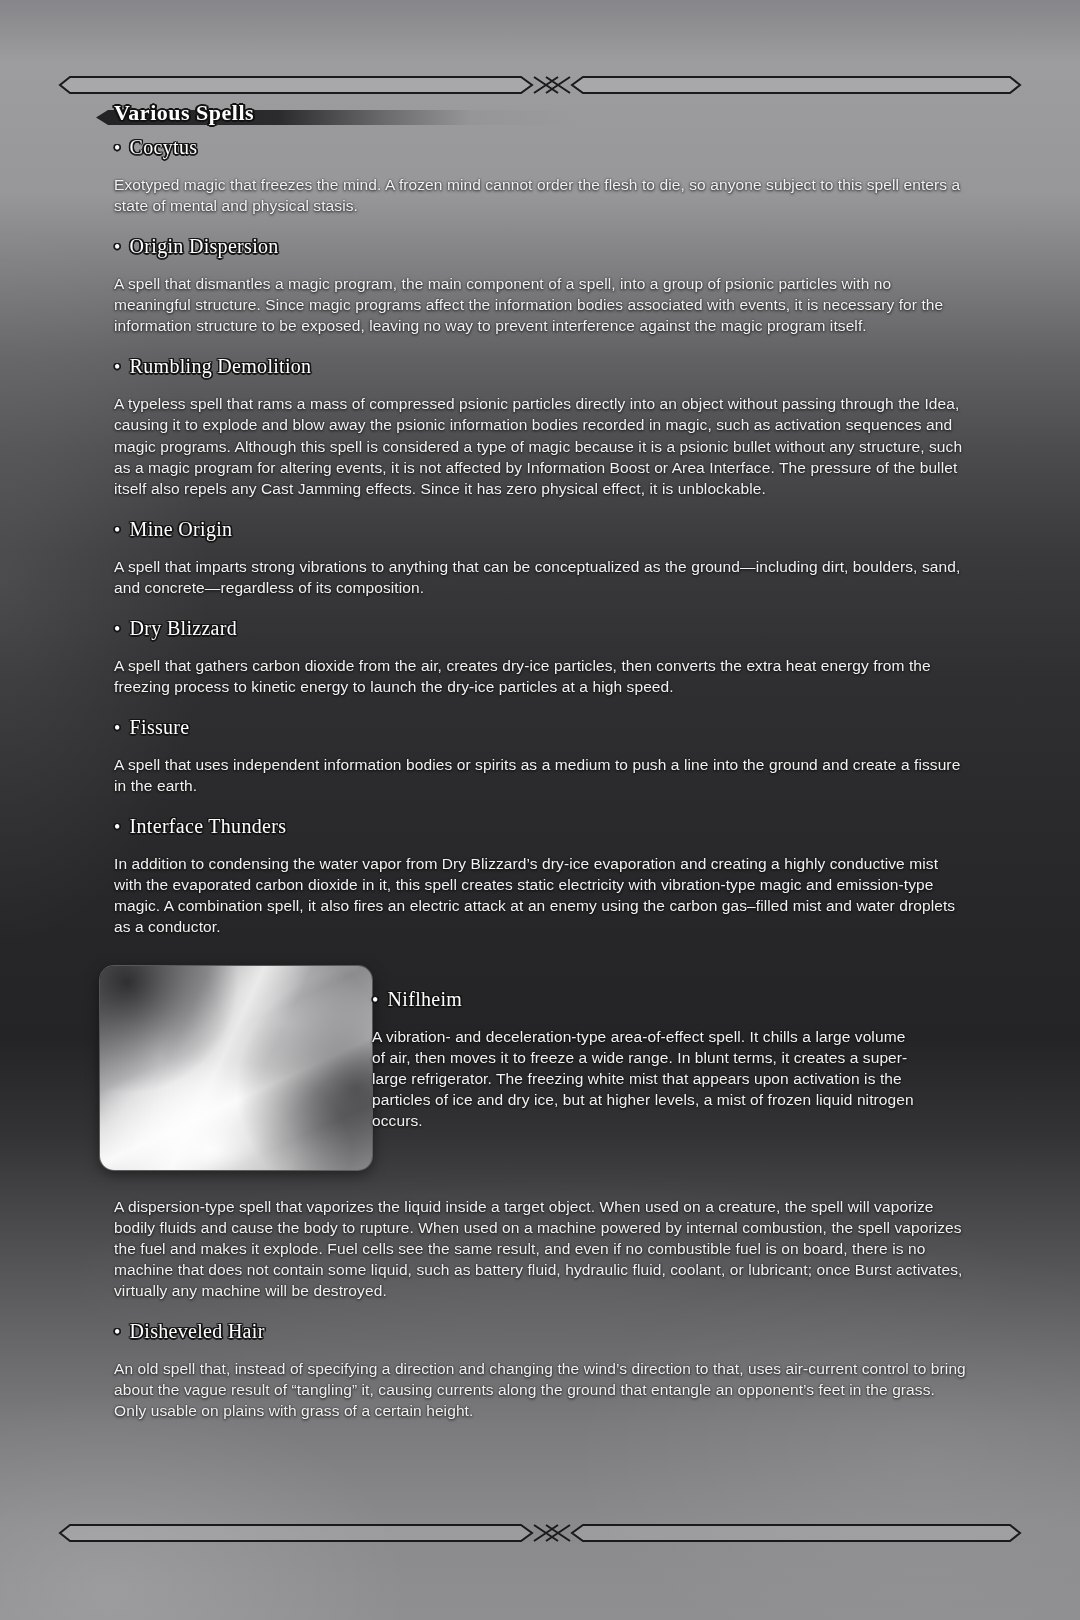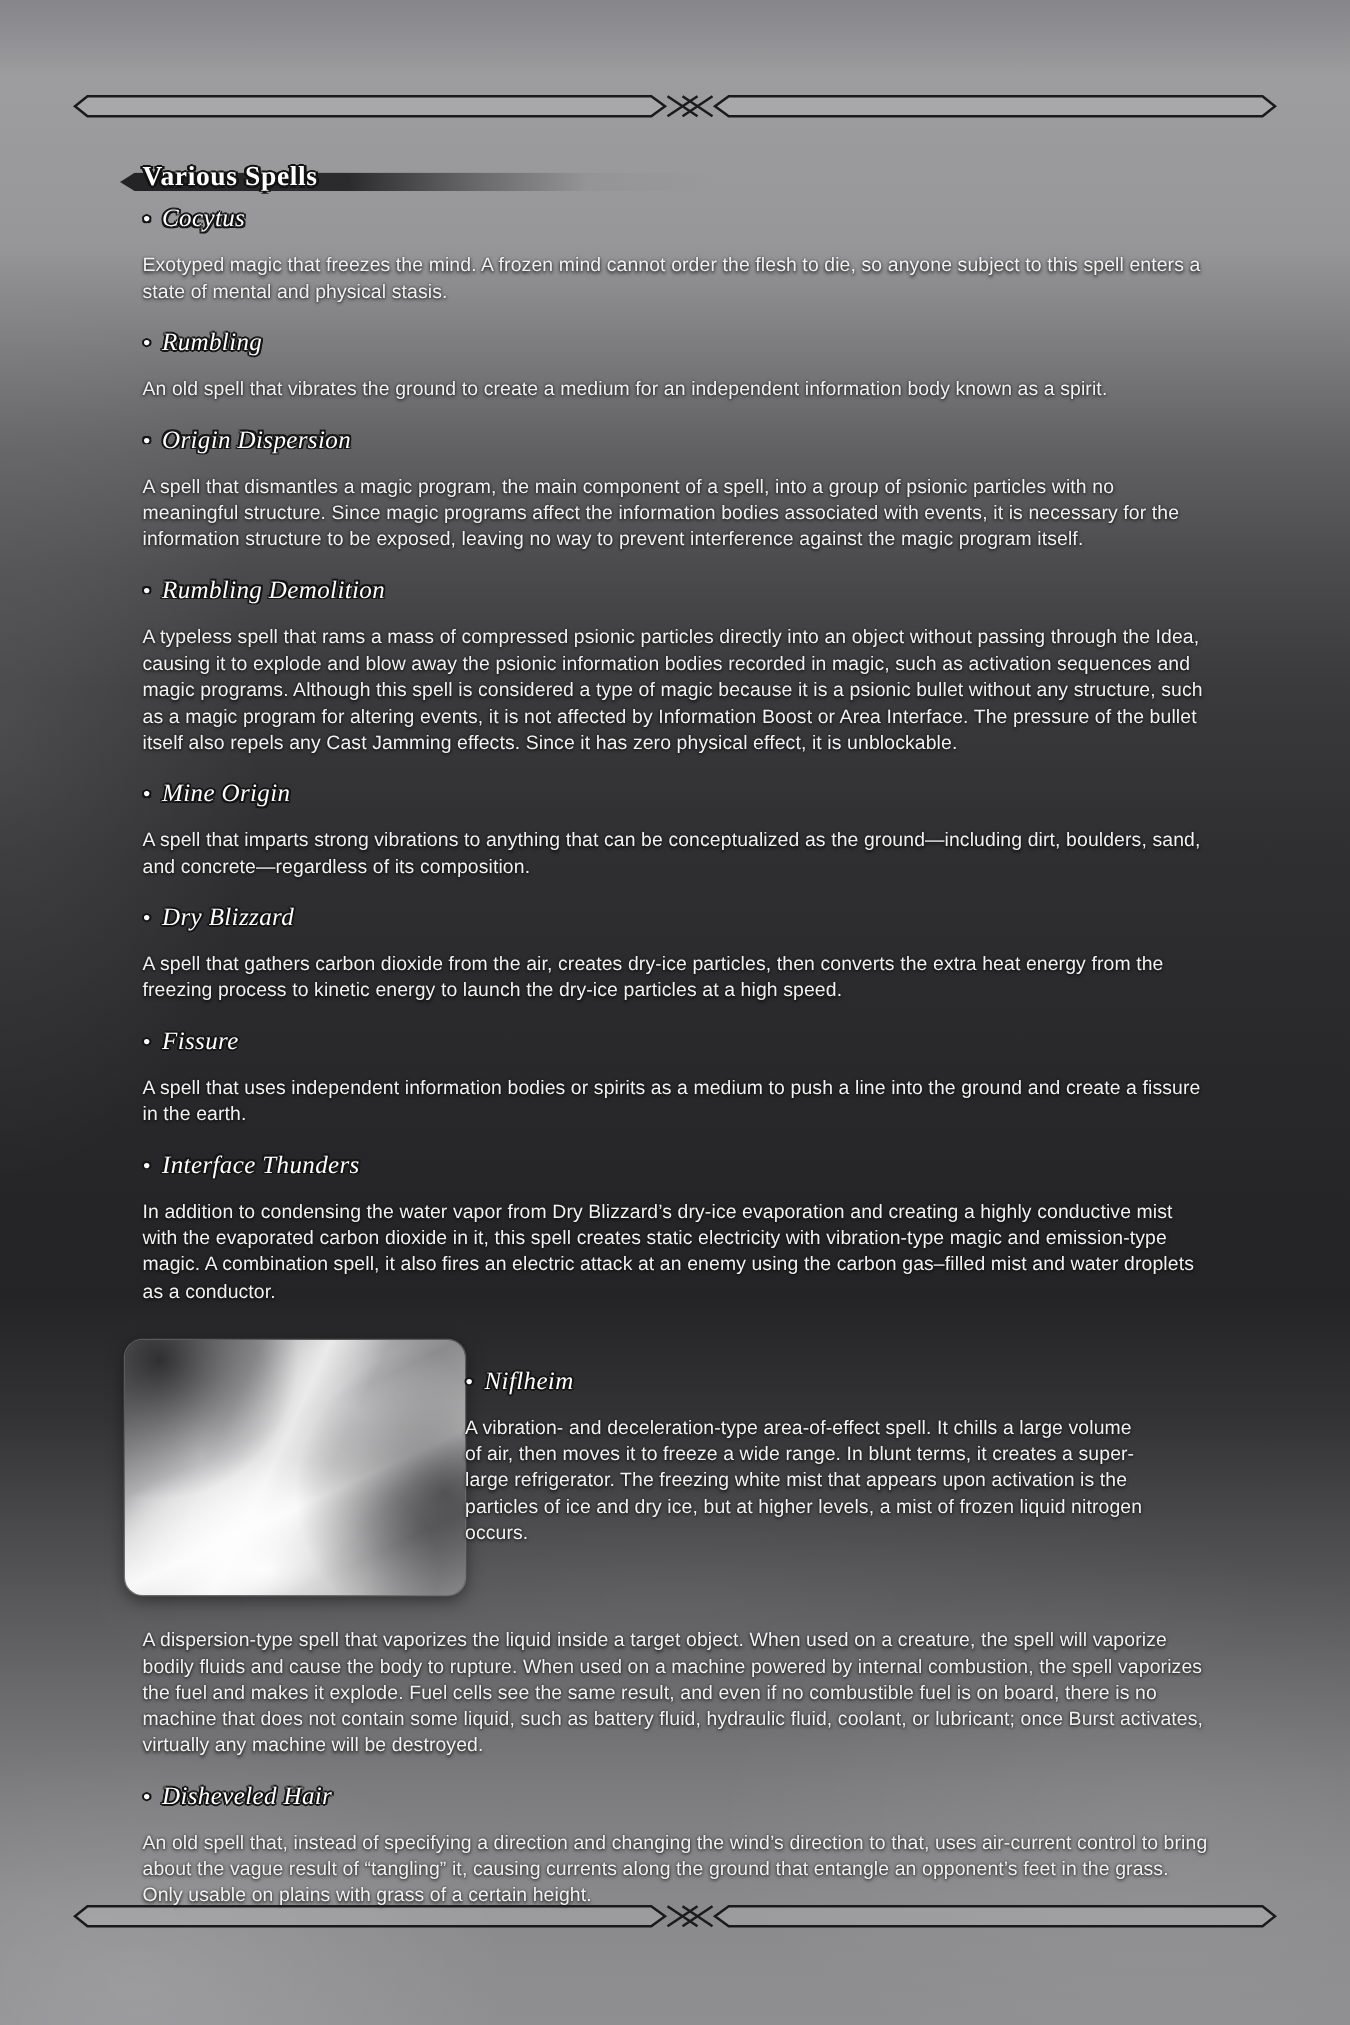--- a/index.html
+++ b/index.html
@@ -17,40 +17,39 @@
     background:
       linear-gradient(180deg, rgba(118,118,122,0.45) 0px, rgba(118,118,122,0) 60px),
       radial-gradient(ellipse 300px 520px at 0% 36%, rgba(255,255,255,0.10), transparent 70%),
       radial-gradient(ellipse 430px 280px at 10% 98%, rgba(255,255,255,0.13), transparent 70%),
       radial-gradient(ellipse 520px 300px at 86% 90%, rgba(255,255,255,0.07), transparent 70%),
       radial-gradient(ellipse 700px 160px at 50% 79%, rgba(255,255,255,0.05), transparent 70%);
   }
   .divider{position:absolute;left:58px;width:964px;height:22px;}
   .divider.top{top:74px;}
   .divider.bottom{top:1522px;}
-  .content{position:absolute;top:128px;left:100px;width:866px;}
+  .content{position:absolute;top:100px;left:100px;width:866px;}
   .section-header{position:relative;height:28px;margin-bottom:8px;}
   .section-header .bar{
     position:absolute;left:-4px;top:10px;width:480px;height:15px;
     background:linear-gradient(90deg,#232325 0%,#2b2b2d 38%,rgba(90,90,92,0.75) 60%,rgba(140,140,142,0.35) 78%,rgba(150,150,152,0) 100%);
     clip-path:polygon(0 50%, 12px 0, 100% 0, 100% 100%, 12px 100%);
   }
   .section-header .label{
     position:relative;font-family:"Liberation Serif",serif;font-weight:bold;
     font-size:22px;color:#ffffff;padding-left:14px;letter-spacing:0.5px;
     text-shadow:-2px -1px 0 #121212,2px -1px 0 #121212,-2px 1px 0 #121212,2px 1px 0 #121212,
                 0 -2px 0 #121212,0 2px 0 #121212,-2px 0 0 #121212,2px 0 0 #121212;
   }
   .entry{margin:0 0 19px 14px;}
   .entry-title{
     font-family:"Liberation Serif",serif;font-size:20px;color:#ffffff;
     margin-bottom:5px;letter-spacing:0.3px;
     text-shadow:-1.5px -1px 0 #141414,1.5px -1px 0 #141414,-1.5px 1px 0 #141414,1.5px 1px 0 #141414,
                 0 -1.5px 0 #141414,0 1.5px 0 #141414,-1.5px 0 0 #141414,1.5px 0 0 #141414;
-    font-style:italic;
   }
   .entry-title .bullet{margin-right:9px;font-size:18px;}
   .entry-body{
     font-size:15.5px;line-height:1.36;color:#f2f2f2;letter-spacing:0.1px;
     text-shadow:0 1px 3px rgba(0,0,0,0.85),0 0 2px rgba(0,0,0,0.45);
     margin-top:15px;
   }
   .media-row{display:flex;margin:28px 0 26px 0;}
   .illustration{
     flex:0 0 272px;width:272px;height:204px;border-radius:14px;
@@ -84,24 +83,20 @@
     <div class="section-header">
       <div class="bar"></div>
       <div class="label">Various Spells</div>
     </div>
 
     <div class="entry">
       <div class="entry-title"><span class="bullet">•</span><span>Cocytus</span></div>
       <div class="entry-body">Exotyped magic that freezes the mind. A frozen mind cannot order the flesh to die, so anyone subject to this spell enters a state of mental and physical stasis.</div>
     </div>
 
-    <div class="entry">
-      <div class="entry-title"><span class="bullet">•</span><span>Rumbling</span></div>
-      <div class="entry-body">An old spell that vibrates the ground to create a medium for an independent information body known as a spirit.</div>
-    </div>
 
     <div class="entry">
       <div class="entry-title"><span class="bullet">•</span><span>Origin Dispersion</span></div>
       <div class="entry-body">A spell that dismantles a magic program, the main component of a spell, into a group of psionic particles with no meaningful structure. Since magic programs affect the information bodies associated with events, it is necessary for the information structure to be exposed, leaving no way to prevent interference against the magic program itself.</div>
     </div>
 
     <div class="entry">
       <div class="entry-title"><span class="bullet">•</span><span>Rumbling Demolition</span></div>
       <div class="entry-body">A typeless spell that rams a mass of compressed psionic particles directly into an object without passing through the Idea, causing it to explode and blow away the psionic information bodies recorded in magic, such as activation sequences and magic programs. Although this spell is considered a type of magic because it is a psionic bullet without any structure, such as a magic program for altering events, it is not affected by Information Boost or Area Interface. The pressure of the bullet itself also repels any Cast Jamming effects. Since it has zero physical effect, it is unblockable.</div>
     </div>

